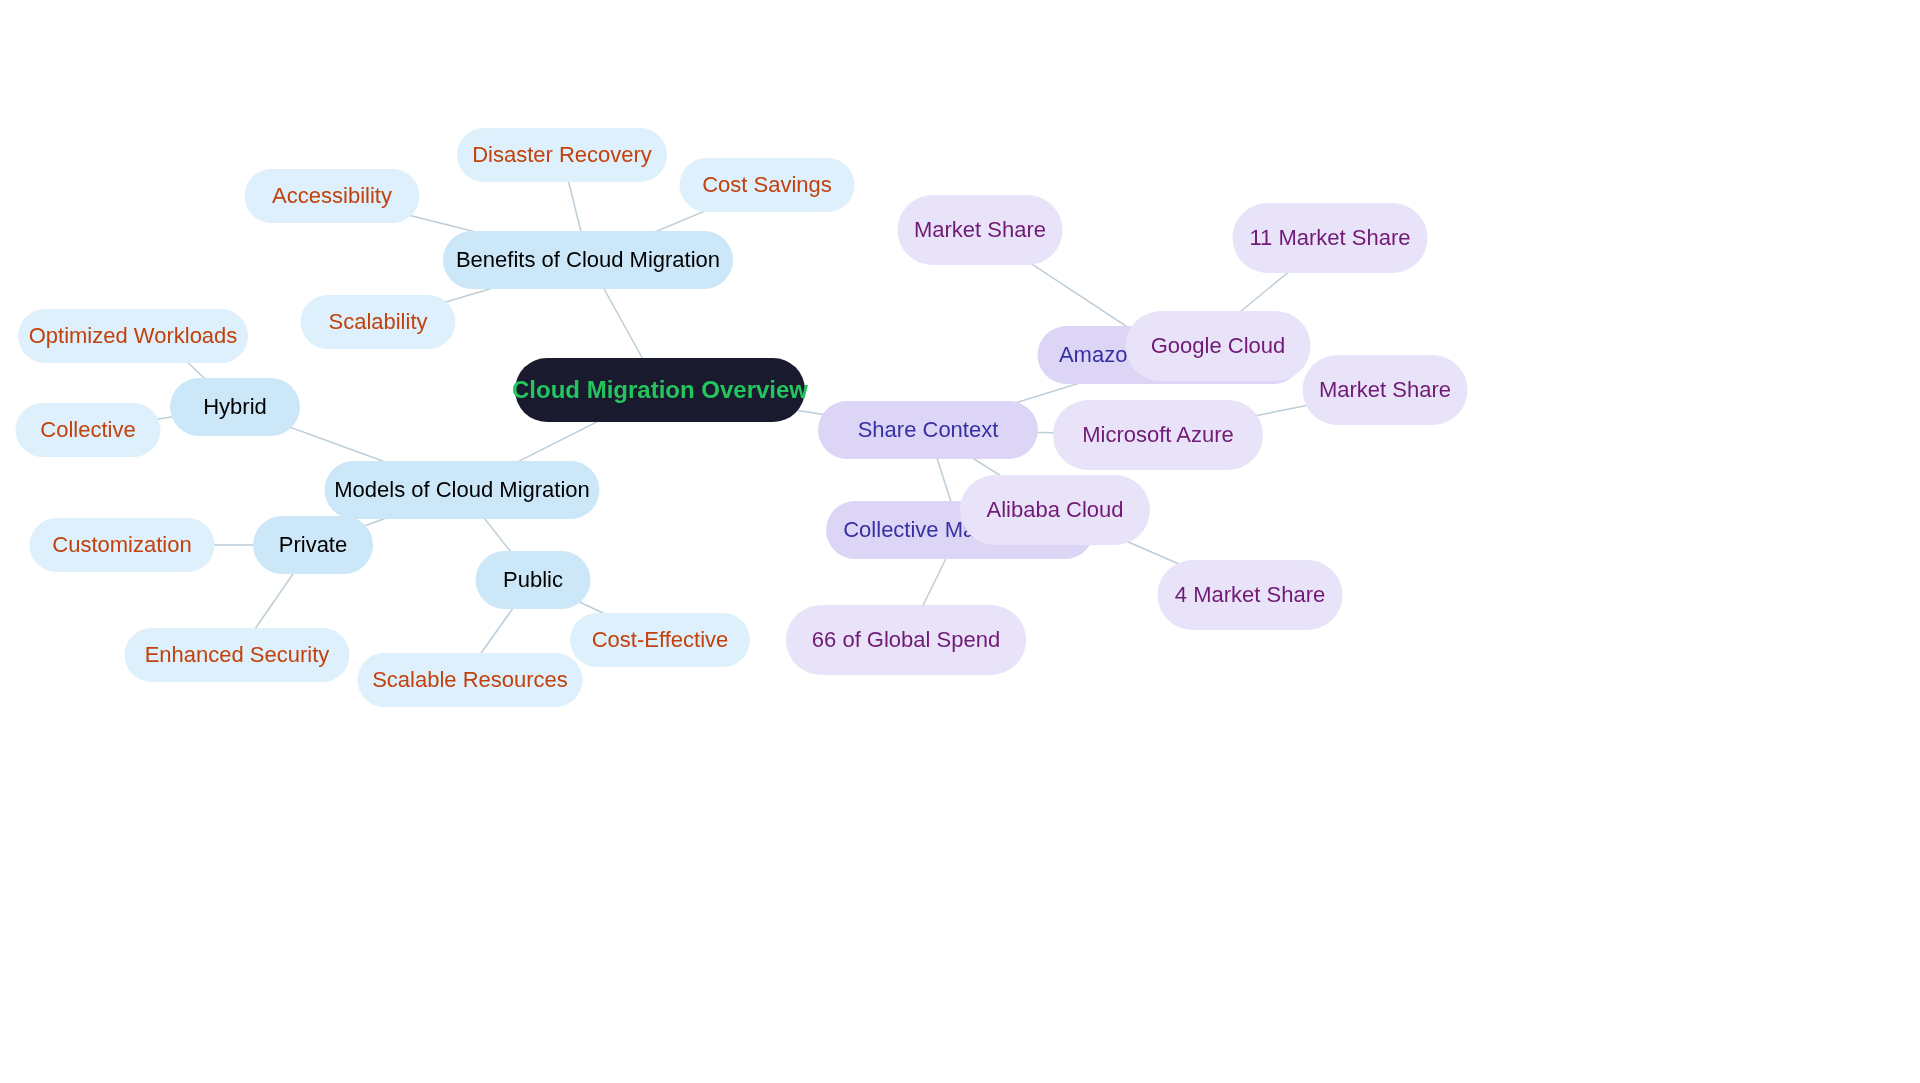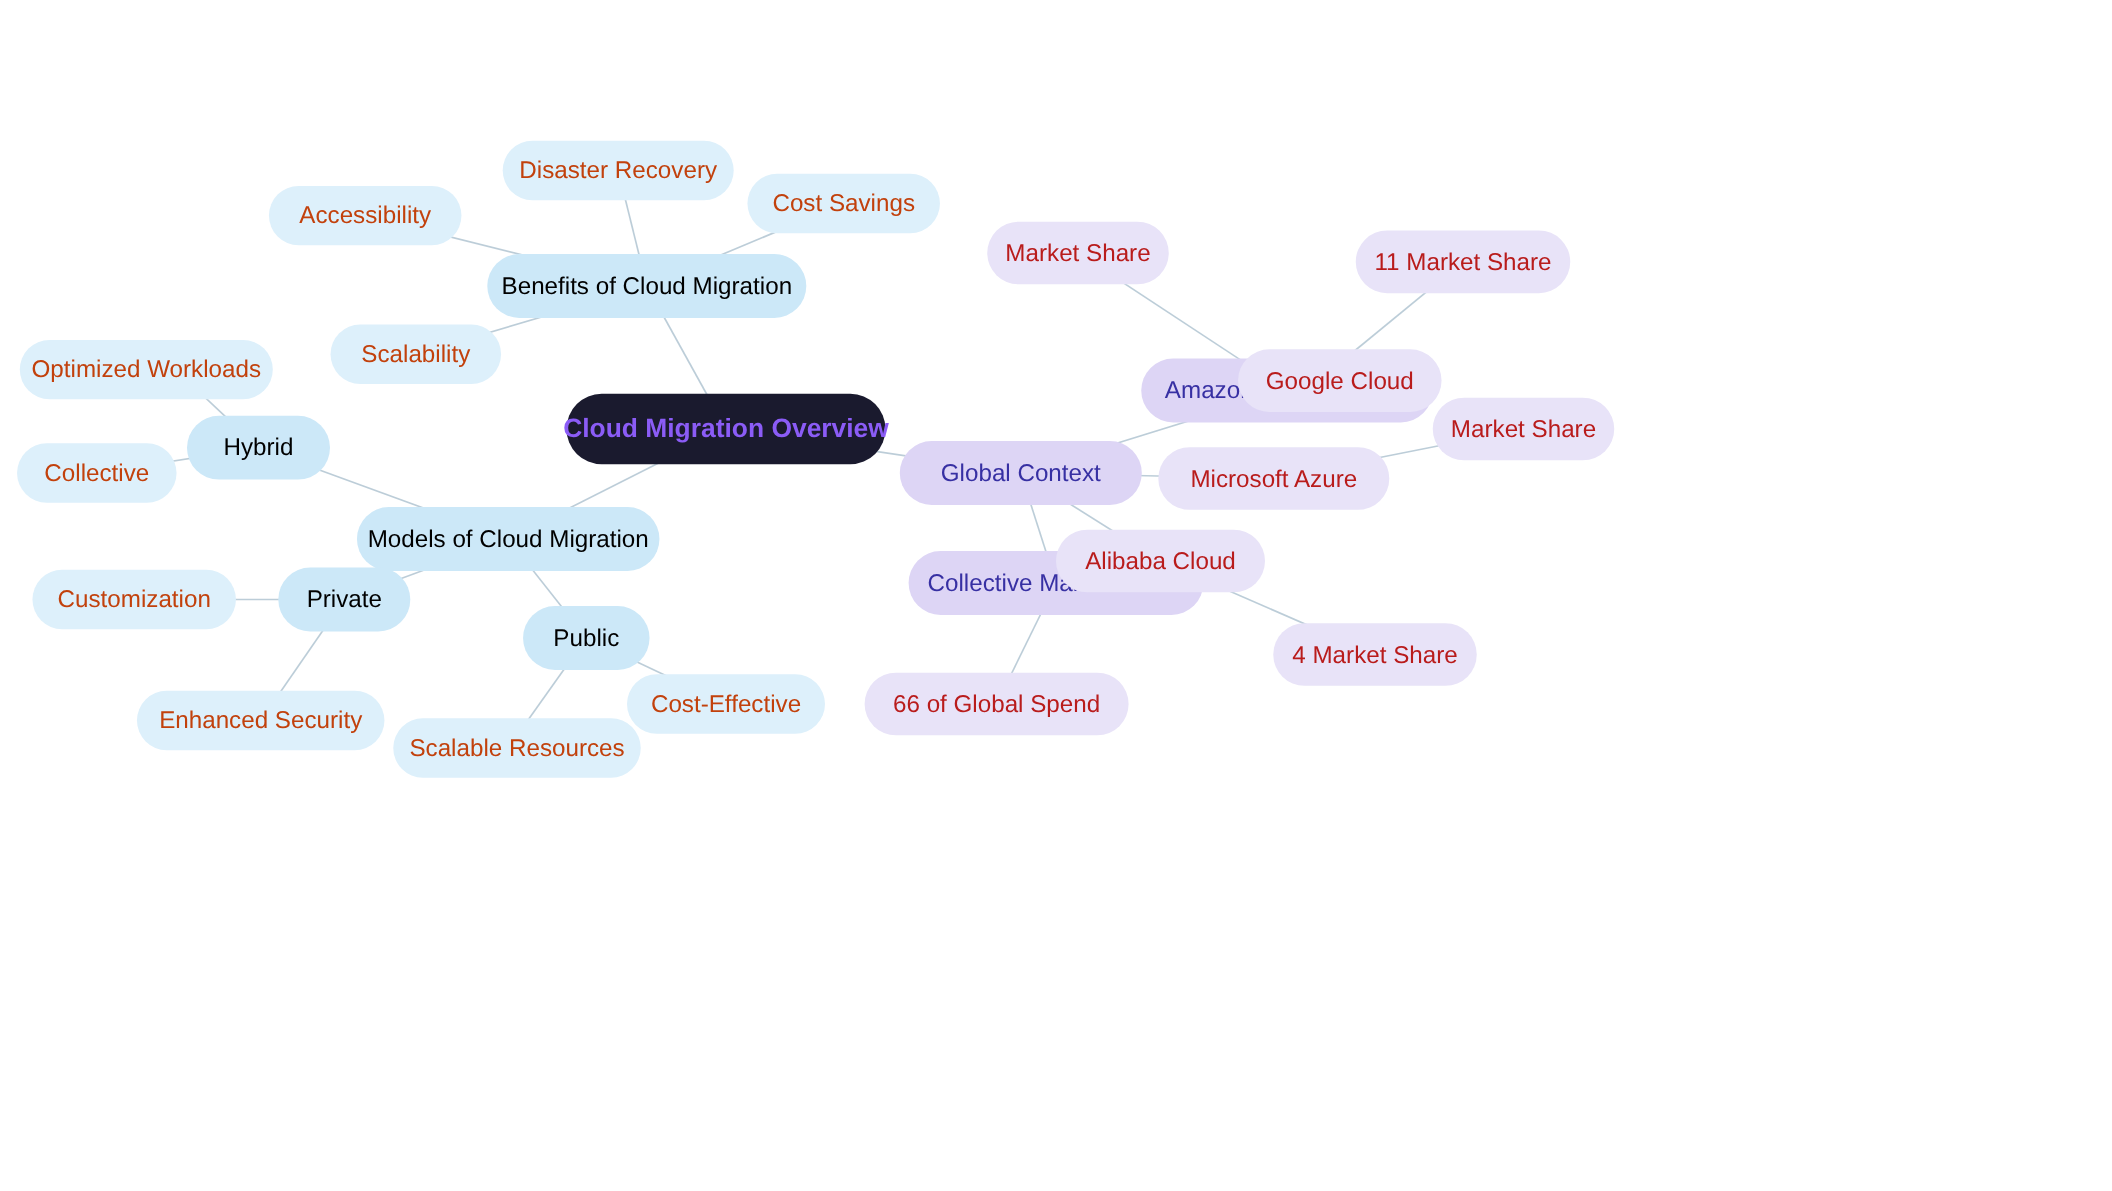--- a/index.html
+++ b/index.html
@@ -32,21 +32,21 @@
       text-align: center;
       font-size: 22px;
       font-weight: 500;
       cursor: pointer;
       transform: translate(-50%, -50%);
       white-space: nowrap;
       padding: 0 24px;
     }
     .node-center {
       background: #1a1a2e;
-      color: #8b5cf6;
+      color: #22c55e;
       font-size: 24px;
       font-weight: 600;
       height: 64px;
       border-radius: 40px;
     }
     .node-blue {
       background: #cce8f8;
       color: #000000;
       border: none;
       height: 58px;
@@ -56,22 +56,22 @@
       color: #c2410c;
       height: 54px;
     }
     .node-purple {
       background: #ddd5f5;
       color: #3730a3;
       height: 58px;
     }
     .node-purple-light {
       background: #e8e3f8;
-      color: #b91c1c;
-      height: 57px;
+      color: #701a75;
+      height: 70px;
     }
   </style>
 </head>
 <body>
 
 <div id="mindmap-container">
   <svg id="connections">
       <line x1="660" y1="390" x2="588" y2="260" stroke="#a0b8c8" stroke-width="1.5" stroke-opacity="0.7"></line>
       <line x1="660" y1="390" x2="462" y2="490" stroke="#a0b8c8" stroke-width="1.5" stroke-opacity="0.7"></line>
       <line x1="660" y1="390" x2="928" y2="430" stroke="#a0b8c8" stroke-width="1.5" stroke-opacity="0.7"></line>
@@ -95,21 +95,21 @@
       <line x1="1170" y1="355" x2="980" y2="230" stroke="#a0b8c8" stroke-width="1.5" stroke-opacity="0.7"></line>
       <line x1="1170" y1="355" x2="1218" y2="330" stroke="#a0b8c8" stroke-width="1.5" stroke-opacity="0.7"></line>
       <line x1="1218" y1="330" x2="1330" y2="238" stroke="#a0b8c8" stroke-width="1.5" stroke-opacity="0.7"></line>
       <line x1="1158" y1="435" x2="1385" y2="390" stroke="#a0b8c8" stroke-width="1.5" stroke-opacity="0.7"></line>
       <line x1="1055" y1="510" x2="1250" y2="595" stroke="#a0b8c8" stroke-width="1.5" stroke-opacity="0.7"></line>
       <line x1="960" y1="530" x2="906" y2="640" stroke="#a0b8c8" stroke-width="1.5" stroke-opacity="0.7"></line>
     </svg>
 <div class="node node-center" style="left: 660px; top: 390px; width: 290px;">Cloud Migration Overview</div>
     <div class="node node-blue" style="left: 588px; top: 260px; width: 290px;">Benefits of Cloud Migration</div>
     <div class="node node-blue" style="left: 462px; top: 490px; width: 275px;">Models of Cloud Migration</div>
-    <div class="node node-purple" style="left: 928px; top: 430px; width: 220px;">Global Context</div>
+    <div class="node node-purple" style="left: 928px; top: 430px; width: 220px;">Share Context</div>
     <div class="node node-blue-light" style="left: 562px; top: 155px; width: 210px;">Disaster Recovery</div>
     <div class="node node-blue-light" style="left: 767px; top: 185px; width: 175px;">Cost Savings</div>
     <div class="node node-blue-light" style="left: 332px; top: 196px; width: 175px;">Accessibility</div>
     <div class="node node-blue-light" style="left: 378px; top: 322px; width: 155px;">Scalability</div>
     <div class="node node-blue" style="left: 235px; top: 407px; width: 130px;">Hybrid</div>
     <div class="node node-blue" style="left: 313px; top: 545px; width: 120px;">Private</div>
     <div class="node node-blue" style="left: 533px; top: 580px; width: 115px;">Public</div>
     <div class="node node-blue-light" style="left: 133px; top: 311px; width: 230px; margin-top: 25px;">Optimized Workloads</div>
     <div class="node node-blue-light" style="left: 88px; top: 430px; width: 145px;">Collective</div>
     <div class="node node-blue-light" style="left: 122px; top: 545px; width: 185px;">Customization</div>

